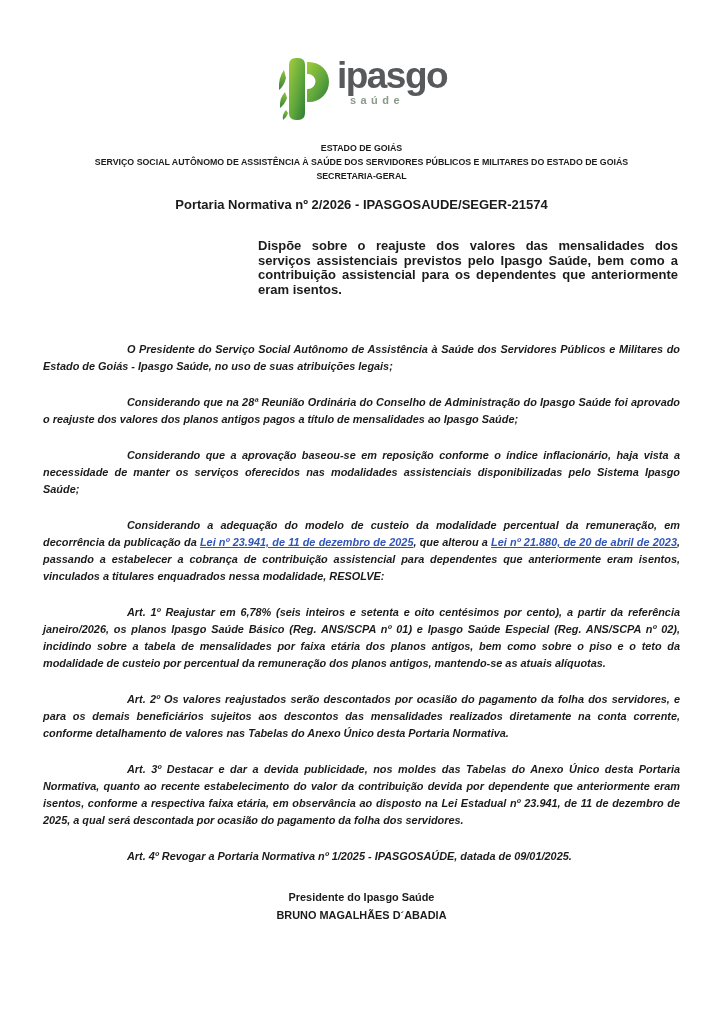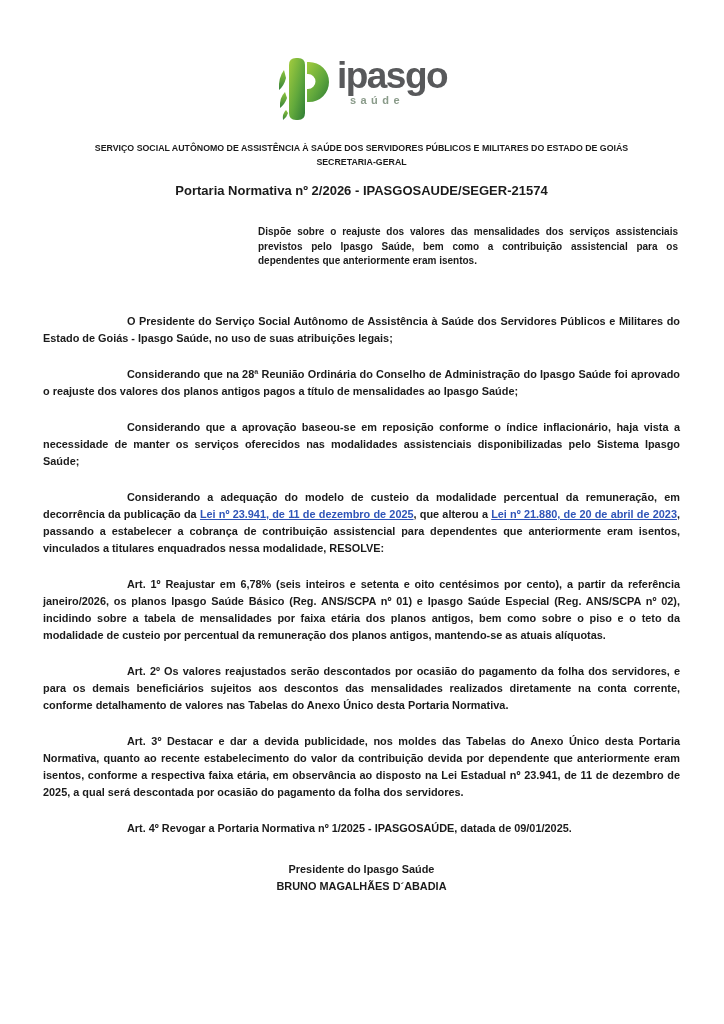--- a/index.html
+++ b/index.html
@@ -39,30 +39,30 @@
     margin-top: 19px; text-align: center;
     font-size: 8.8px; font-weight: bold; line-height: 14px;
   }
   .subject-line {
     margin-top: 14px; text-align: center;
     font-size: 13px; font-weight: bold;
   }
   
   .ementa {
     margin-top: 27px; margin-left: 215px; width: 420px;
-    font-size: 10px; font-weight: bold; line-height: 14.5px;
+    font-size: 13px; font-weight: bold; line-height: 14.5px;
     text-align: justify;
   }
   
   .doc-body {
     margin-top: 44px;
     font-size: 10.9px; font-weight: bold; line-height: 17px;
     text-align: justify;
   }
-  .doc-body p { margin: 0 0 19px 0; text-indent: 84px; }
+  .doc-body p { margin: 0 0 19px 0; text-indent: 84px; font-style: italic; }
   .doc-body p:nth-child(5) { margin-top: 15px; } 
   .doc-link { color: var(--link); text-decoration: underline; cursor: pointer; }
   
   .signature {
     margin-top: 24px; text-align: center;
     font-size: 10.9px; font-weight: bold; line-height: 17.5px;
   }
 </style>
 </head>
 <body>
@@ -95,20 +95,21 @@
         </svg>
       </span>
       <span class="brand">
         <span class="brand-name">ipasgo</span>
         <span class="brand-tagline">saúde</span>
       </span>
     </div>
   </div>
 
   <div class="org-header">
+    <div>ESTADO DE GOIÁS</div>
     <div>SERVIÇO SOCIAL AUTÔNOMO DE ASSISTÊNCIA À SAÚDE DOS SERVIDORES PÚBLICOS E MILITARES DO ESTADO DE GOIÁS</div>
     <div>SECRETARIA-GERAL</div>
   </div>
 
   <div class="subject-line">Portaria Normativa nº 2/2026 - IPASGOSAUDE/SEGER-21574</div>
 
   <div class="ementa">Dispõe sobre o reajuste dos valores das mensalidades dos serviços assistenciais previstos pelo Ipasgo Saúde, bem como a contribuição assistencial para os dependentes que anteriormente eram isentos.</div>
 
   <div class="doc-body">
       <p><span>O Presidente do Serviço Social Autônomo de Assistência à Saúde dos Servidores Públicos e Militares do Estado de Goiás - Ipasgo Saúde, no uso de suas atribuições legais;</span></p>

